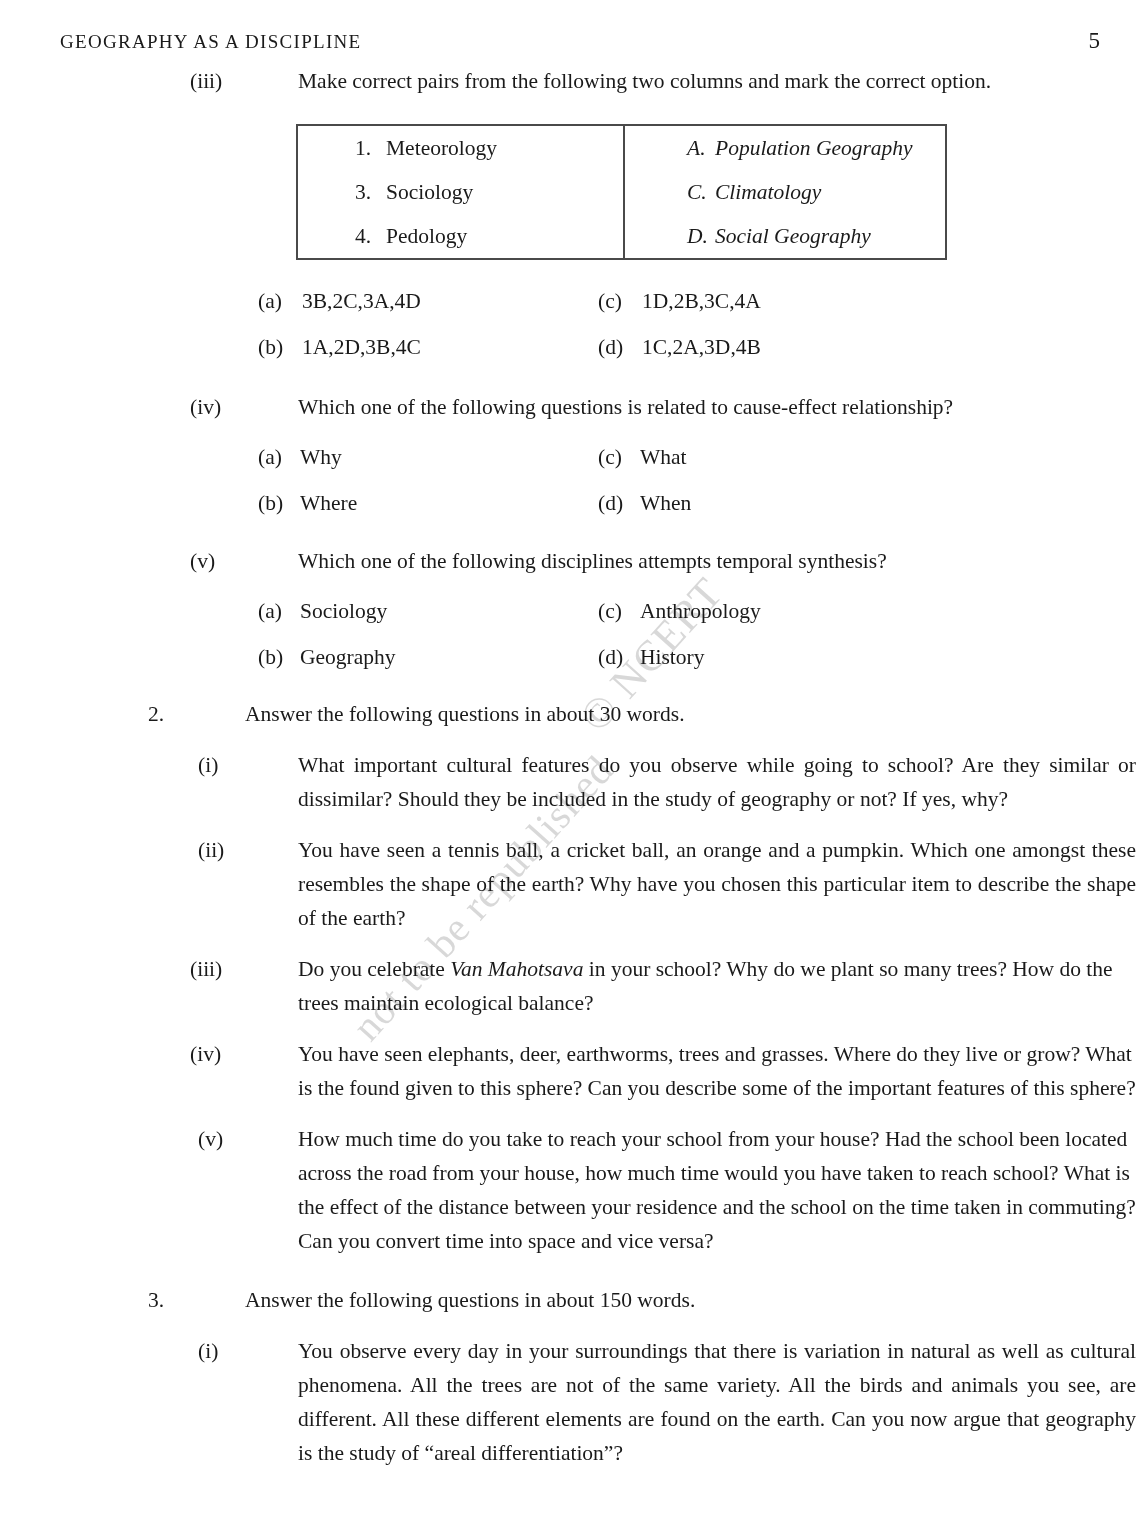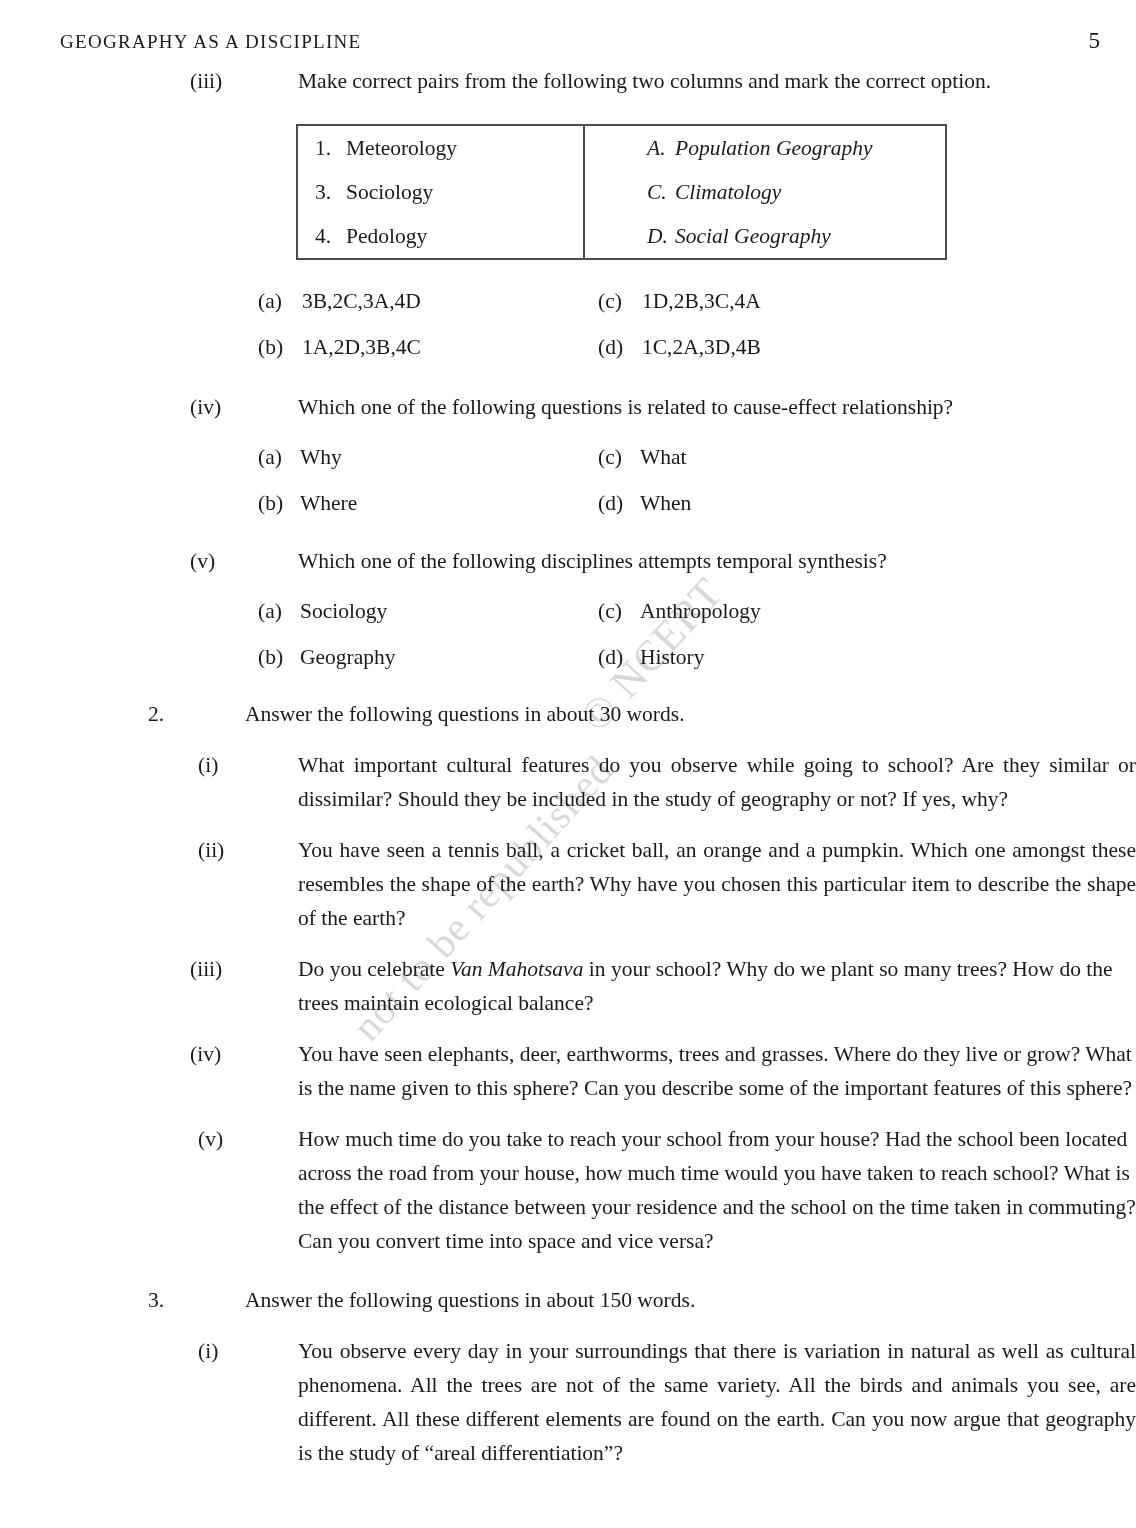--- a/index.html
+++ b/index.html
@@ -134,20 +134,21 @@
   }
 
   
   .match-table {
     position: relative;
     margin: 26px 0 0 296px;
     width: 651px;
     border: 2px solid #4a4a4a;
     box-sizing: border-box;
     background: transparent;
+    padding-left: 40px;
   }
   .match-table table {
     border-collapse: collapse;
     width: 100%;
     table-layout: fixed;
   }
   .match-table td {
     font-size: 21.5px;
     line-height: 26px;
     padding: 9px 0 9px 0;
@@ -341,21 +342,21 @@
       <div class="body">You have seen a tennis ball, a cricket ball, an orange and a pumpkin. Which one amongst these resembles the shape of the earth? Why have you chosen this particular item to describe the shape of the earth?</div>
     </div>
 
     <div class="qrow sub">
       <div class="marker wide">(iii)</div>
       <div class="body nojustify"><span>Do you celebrate </span><em>Van Mahotsava</em><span> in your school? Why do we plant so many trees? How do the trees maintain ecological balance?</span></div>
     </div>
 
     <div class="qrow sub">
       <div class="marker wide">(iv)</div>
-      <div class="body nojustify">You have seen elephants, deer, earthworms, trees and grasses. Where do they live or grow? What is the name given to this sphere? Can you describe some of the important features of this sphere?</div>
+      <div class="body nojustify">You have seen elephants, deer, earthworms, trees and grasses. Where do they live or grow? What is the found given to this sphere? Can you describe some of the important features of this sphere?</div>
     </div>
 
     <div class="qrow sub">
       <div class="marker">(v)</div>
       <div class="body nojustify">How much time do you take to reach your school from your house? Had the school been located across the road from your house, how much time would you have taken to reach school? What is the effect of the distance between your residence and the school on the time taken in commuting? Can you convert time into space and vice versa?</div>
     </div>
 
     <div class="qrow toplevel" style="margin-top:26px">
       <div class="marker">3.</div>
       <div class="body nojustify">Answer the following questions in about 150 words.</div>

